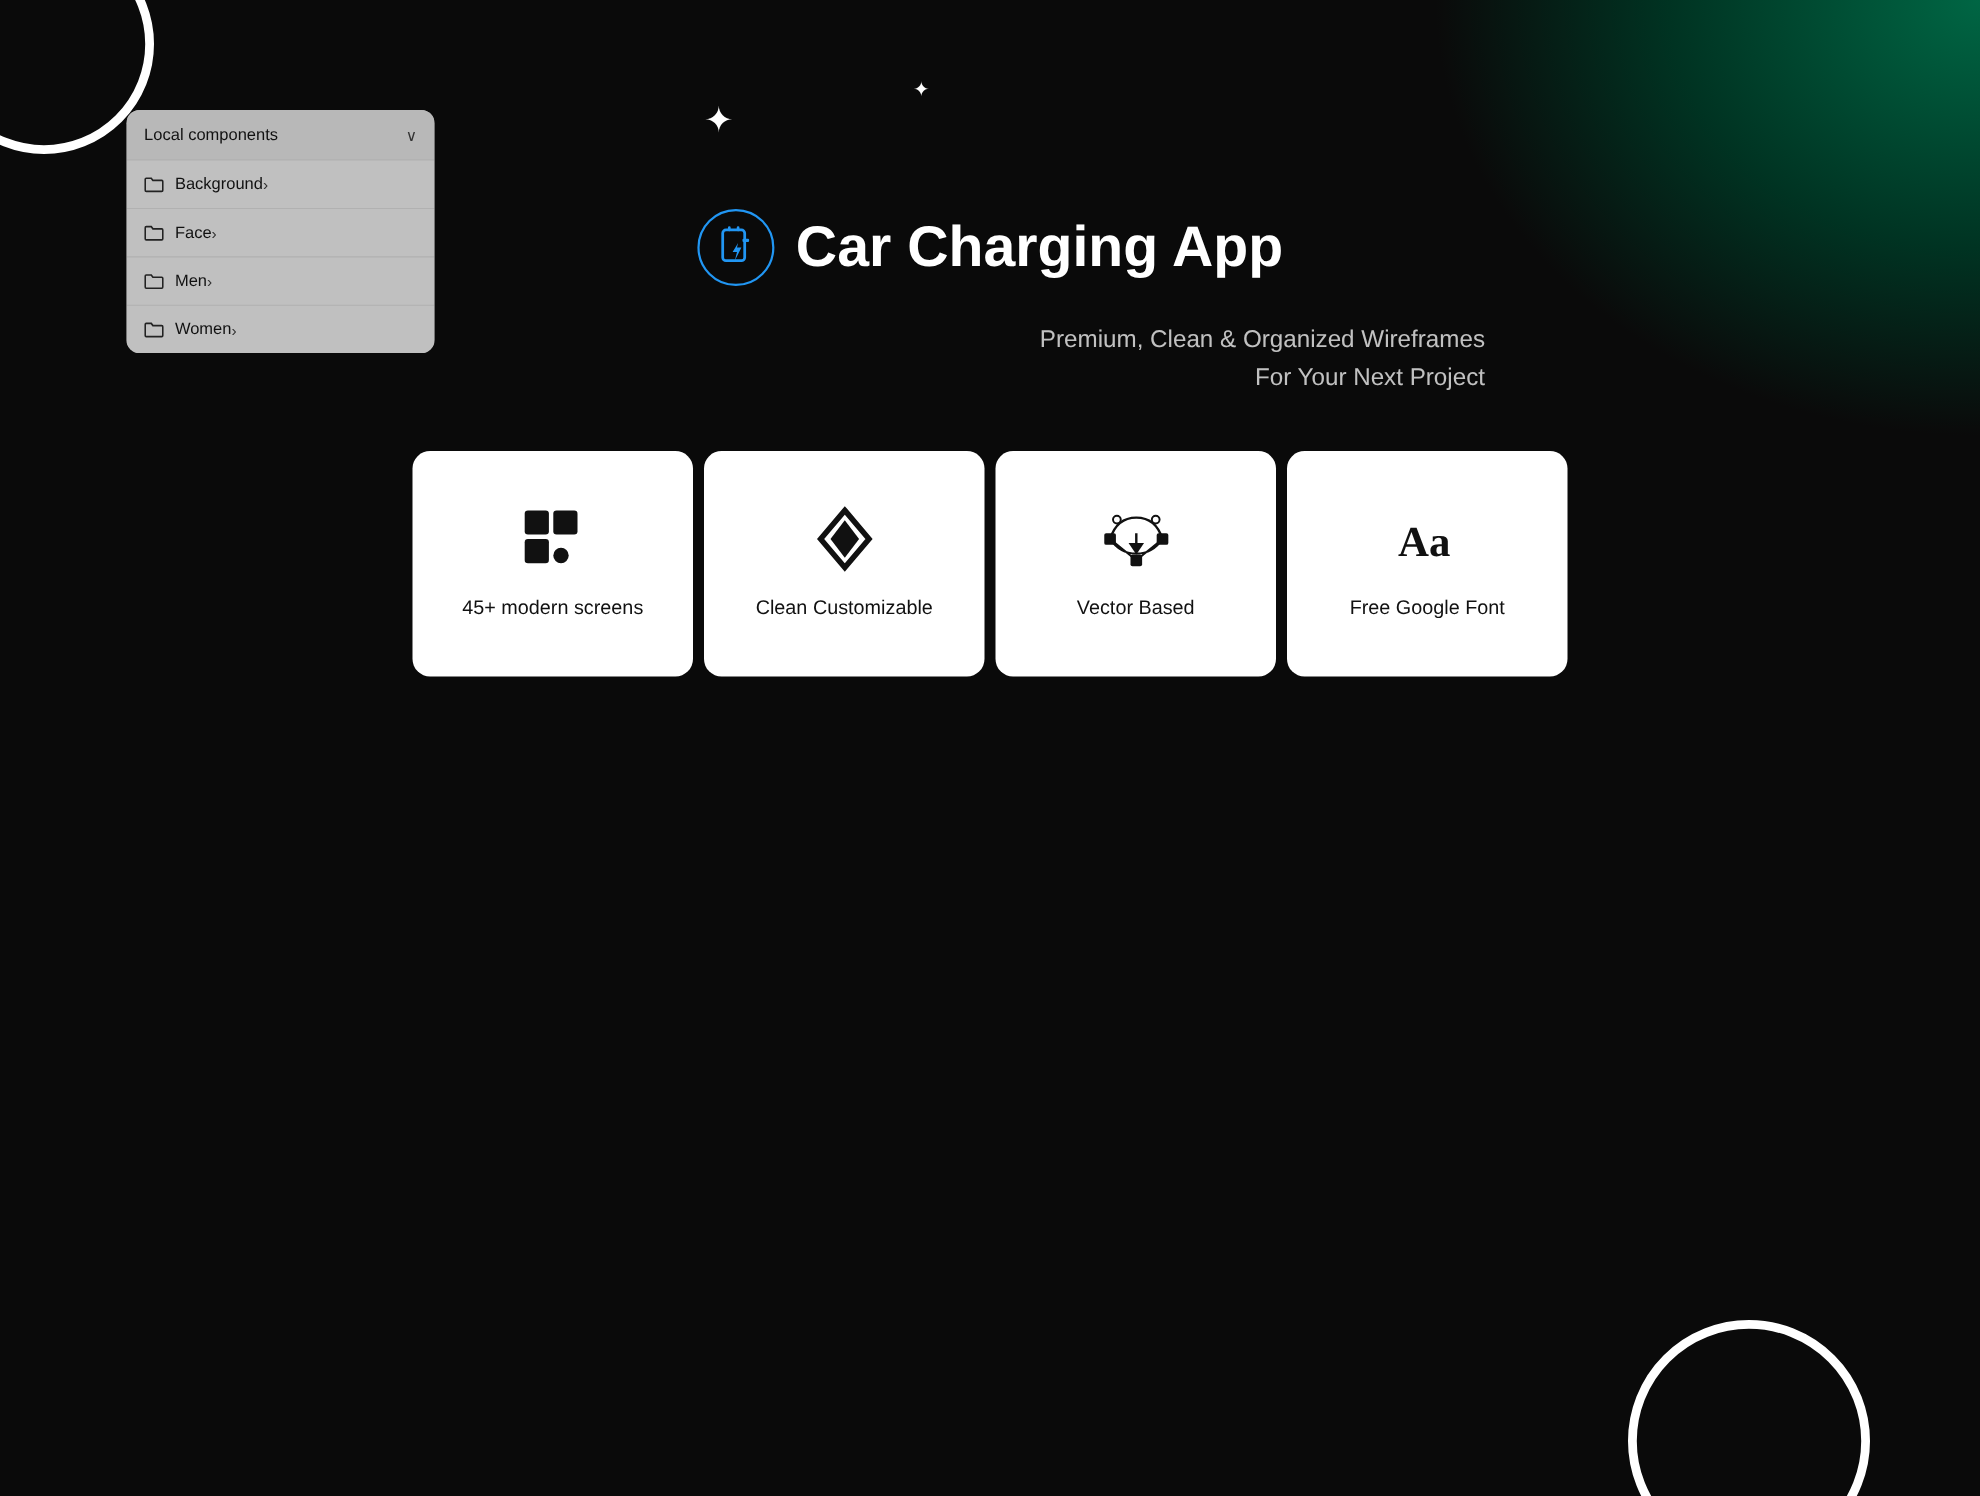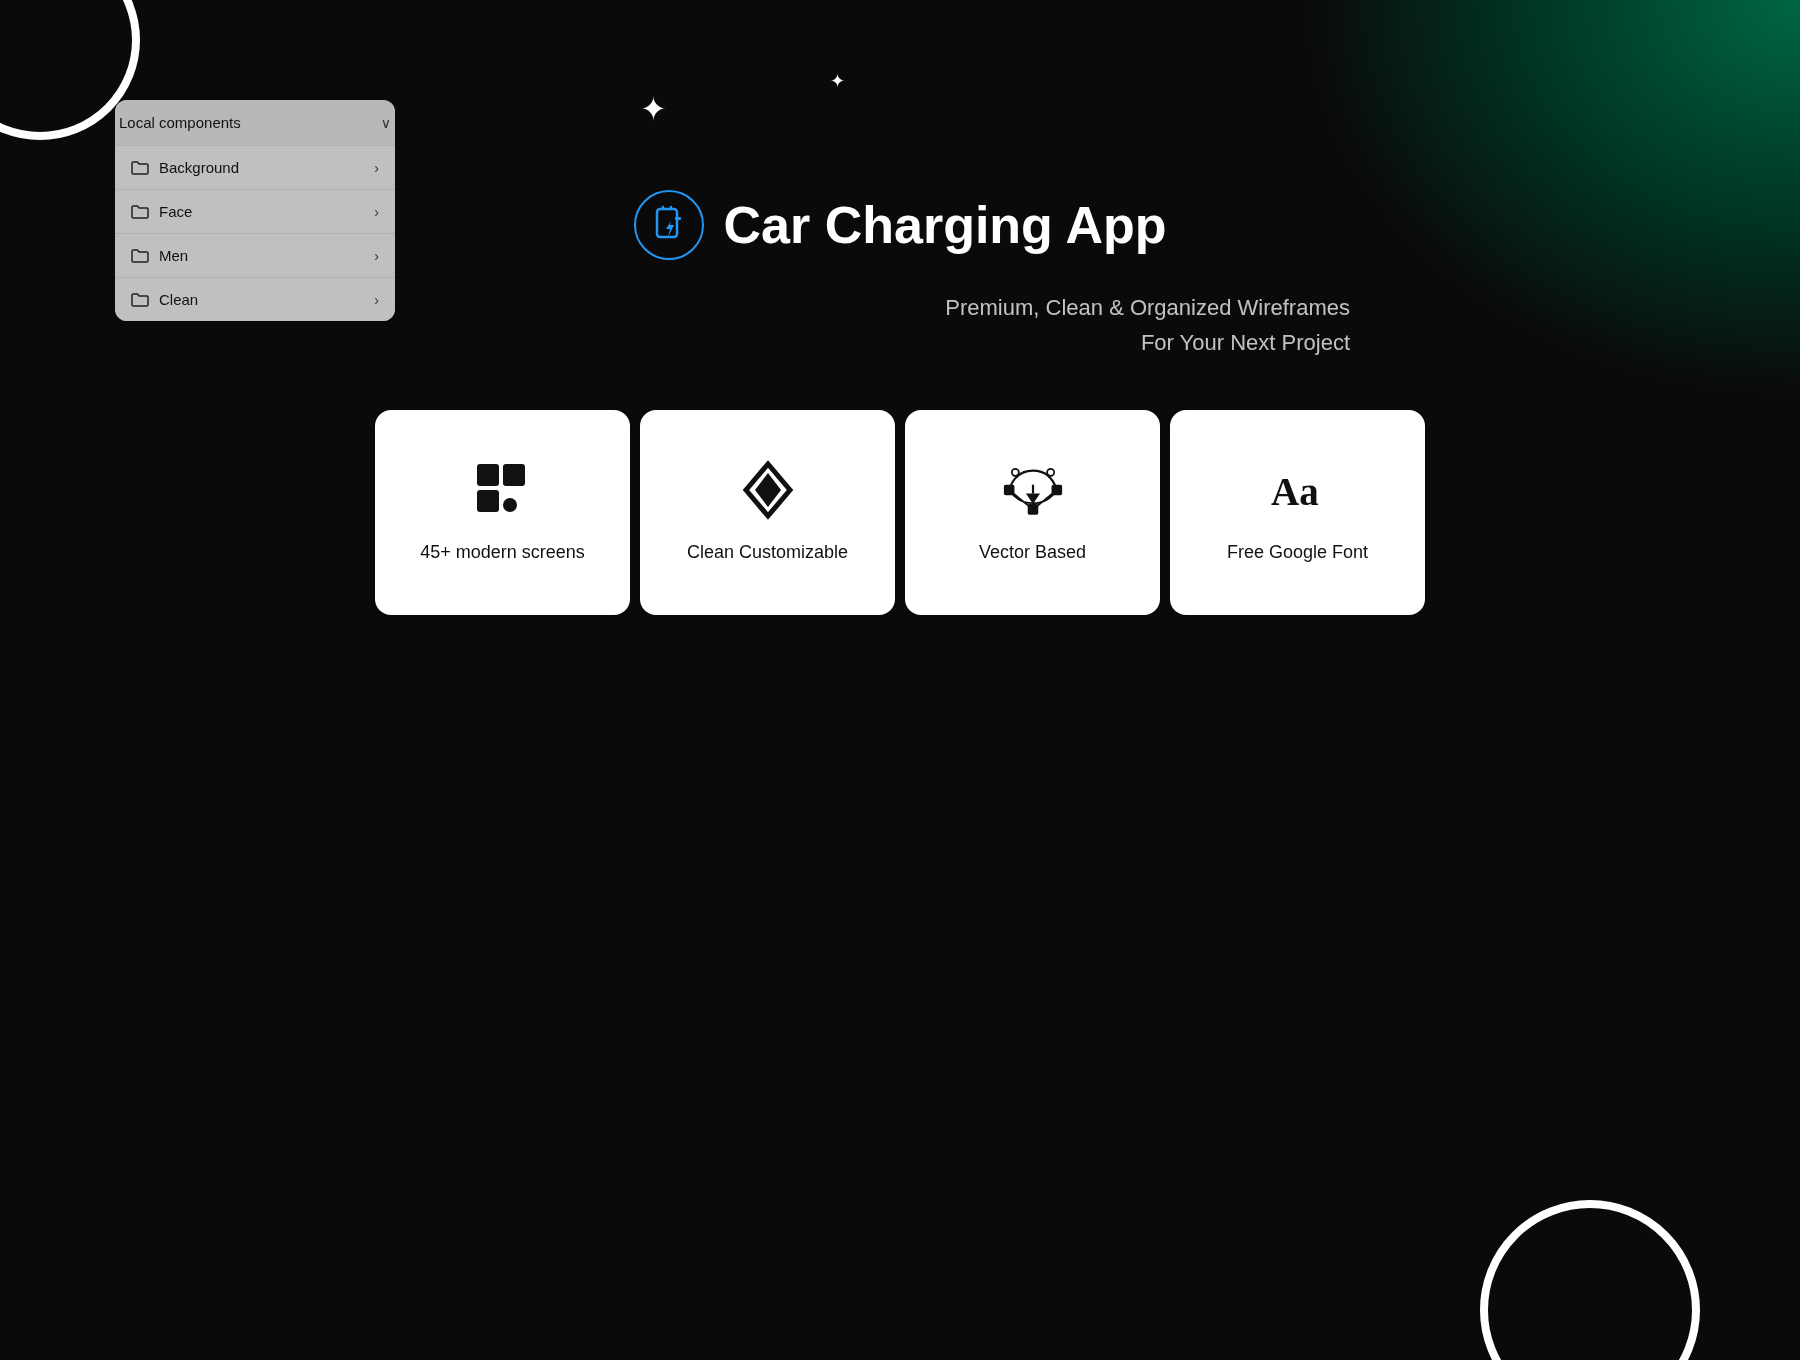--- a/index.html
+++ b/index.html
@@ -71,39 +71,38 @@
       width: 280px;
       background: #b0b0b0;
       border-radius: 12px;
       overflow: hidden;
     }
 
     .local-panel-header {
       display: flex;
       align-items: center;
       justify-content: space-between;
-      padding: 14px 4px;
+      padding: 14px 16px;
       background: #b8b8b8;
       cursor: pointer;
     }
 
     .local-panel-header-text {
       font-size: 15px;
       color: #111;
       font-weight: 400;
     }
 
     .local-panel-items {
       background: #c0c0c0;
     }
 
     .local-panel-item {
       display: flex;
       align-items: center;
-      justify-content: space-between;
       padding: 13px 16px;
       border-top: 1px solid rgba(0,0,0,0.08);
       cursor: pointer;
     }
 
     .item-left {
       display: flex;
       align-items: center;
       gap: 10px;
     }
@@ -256,21 +255,21 @@
         </svg>
         <span class="item-label">Men</span>
       </div>
       <span class="chevron-right">›</span>
     </div>
     <div class="local-panel-item">
       <div class="item-left">
         <svg class="folder-icon" width="18" height="16" viewBox="0 0 18 16" fill="none">
           <path d="M1 3C1 2.44772 1.44772 2 2 2H6.5L8 4H16C16.5523 4 17 4.44772 17 5V13C17 13.5523 16.5523 14 16 14H2C1.44772 14 1 13.5523 1 13V3Z" stroke="#222" stroke-width="1.5" fill="none"></path>
         </svg>
-        <span class="item-label">Clean</span>
+        <span class="item-label">Women</span>
       </div>
       <span class="chevron-right">›</span>
     </div>
   </div>
 </div>
 
 <div class="center-content">
   <div class="app-header">
     <div class="app-icon">
       <svg width="40" height="40" viewBox="0 0 40 40" fill="none">

